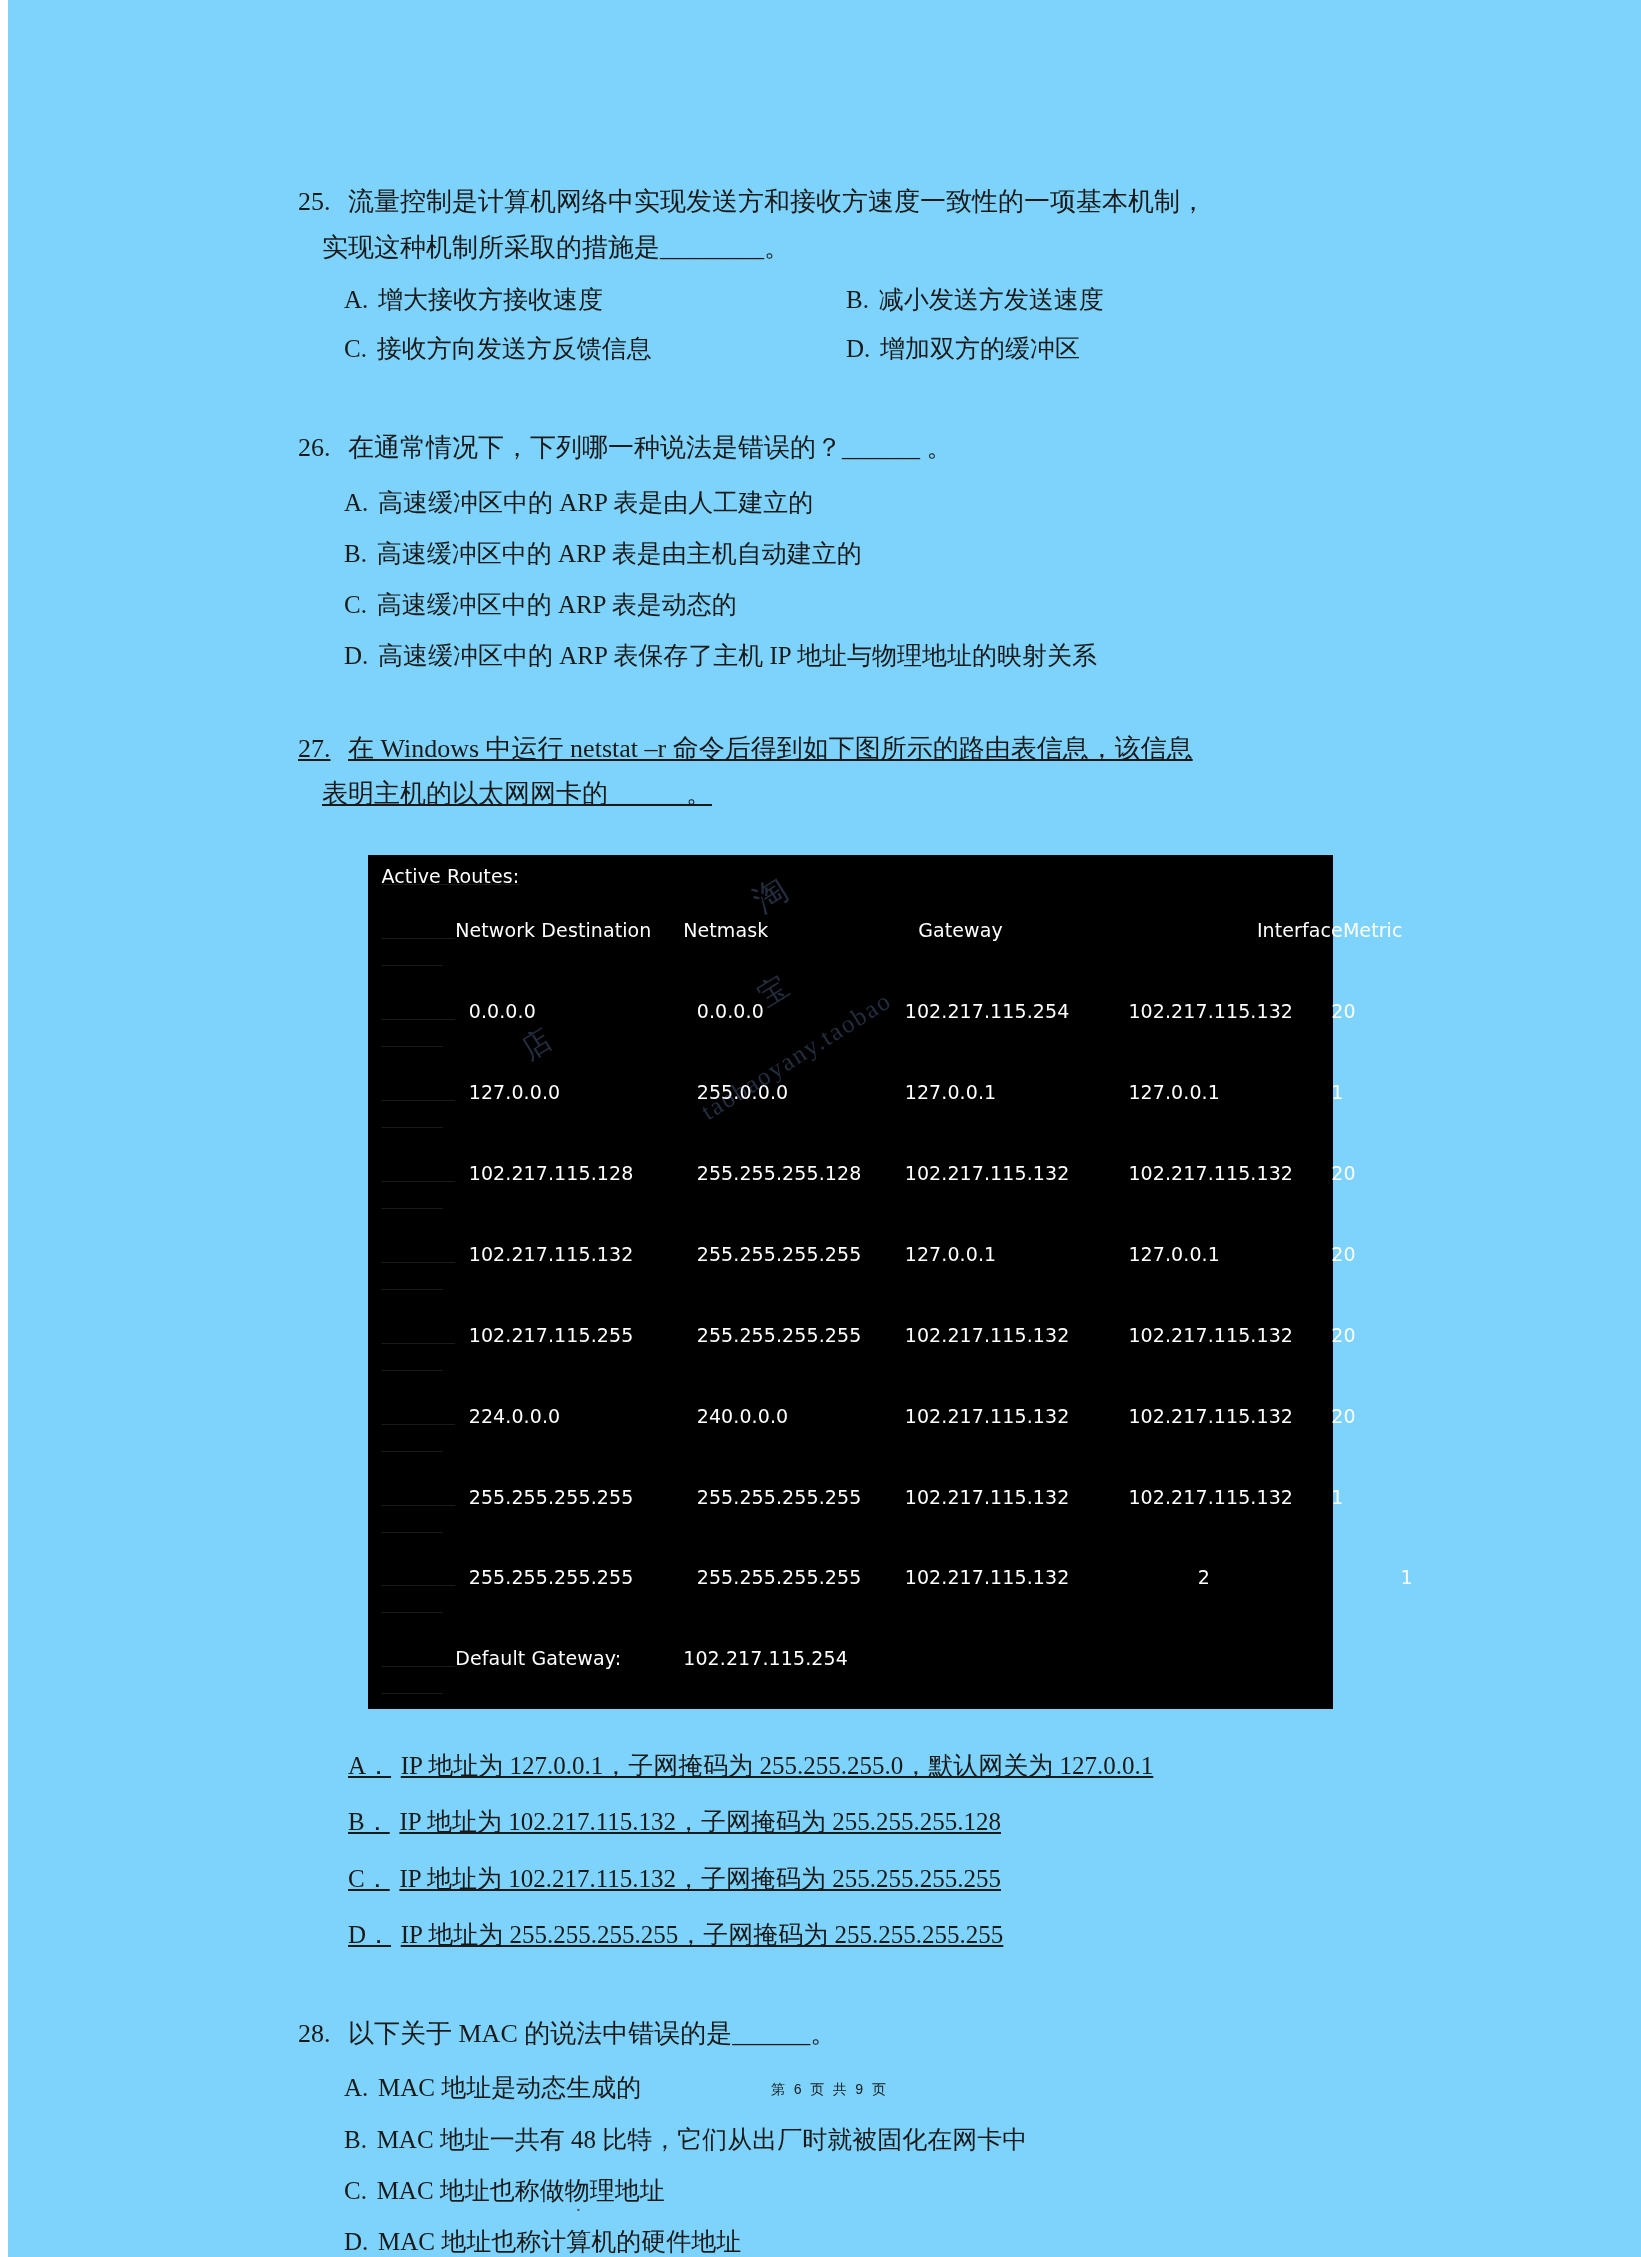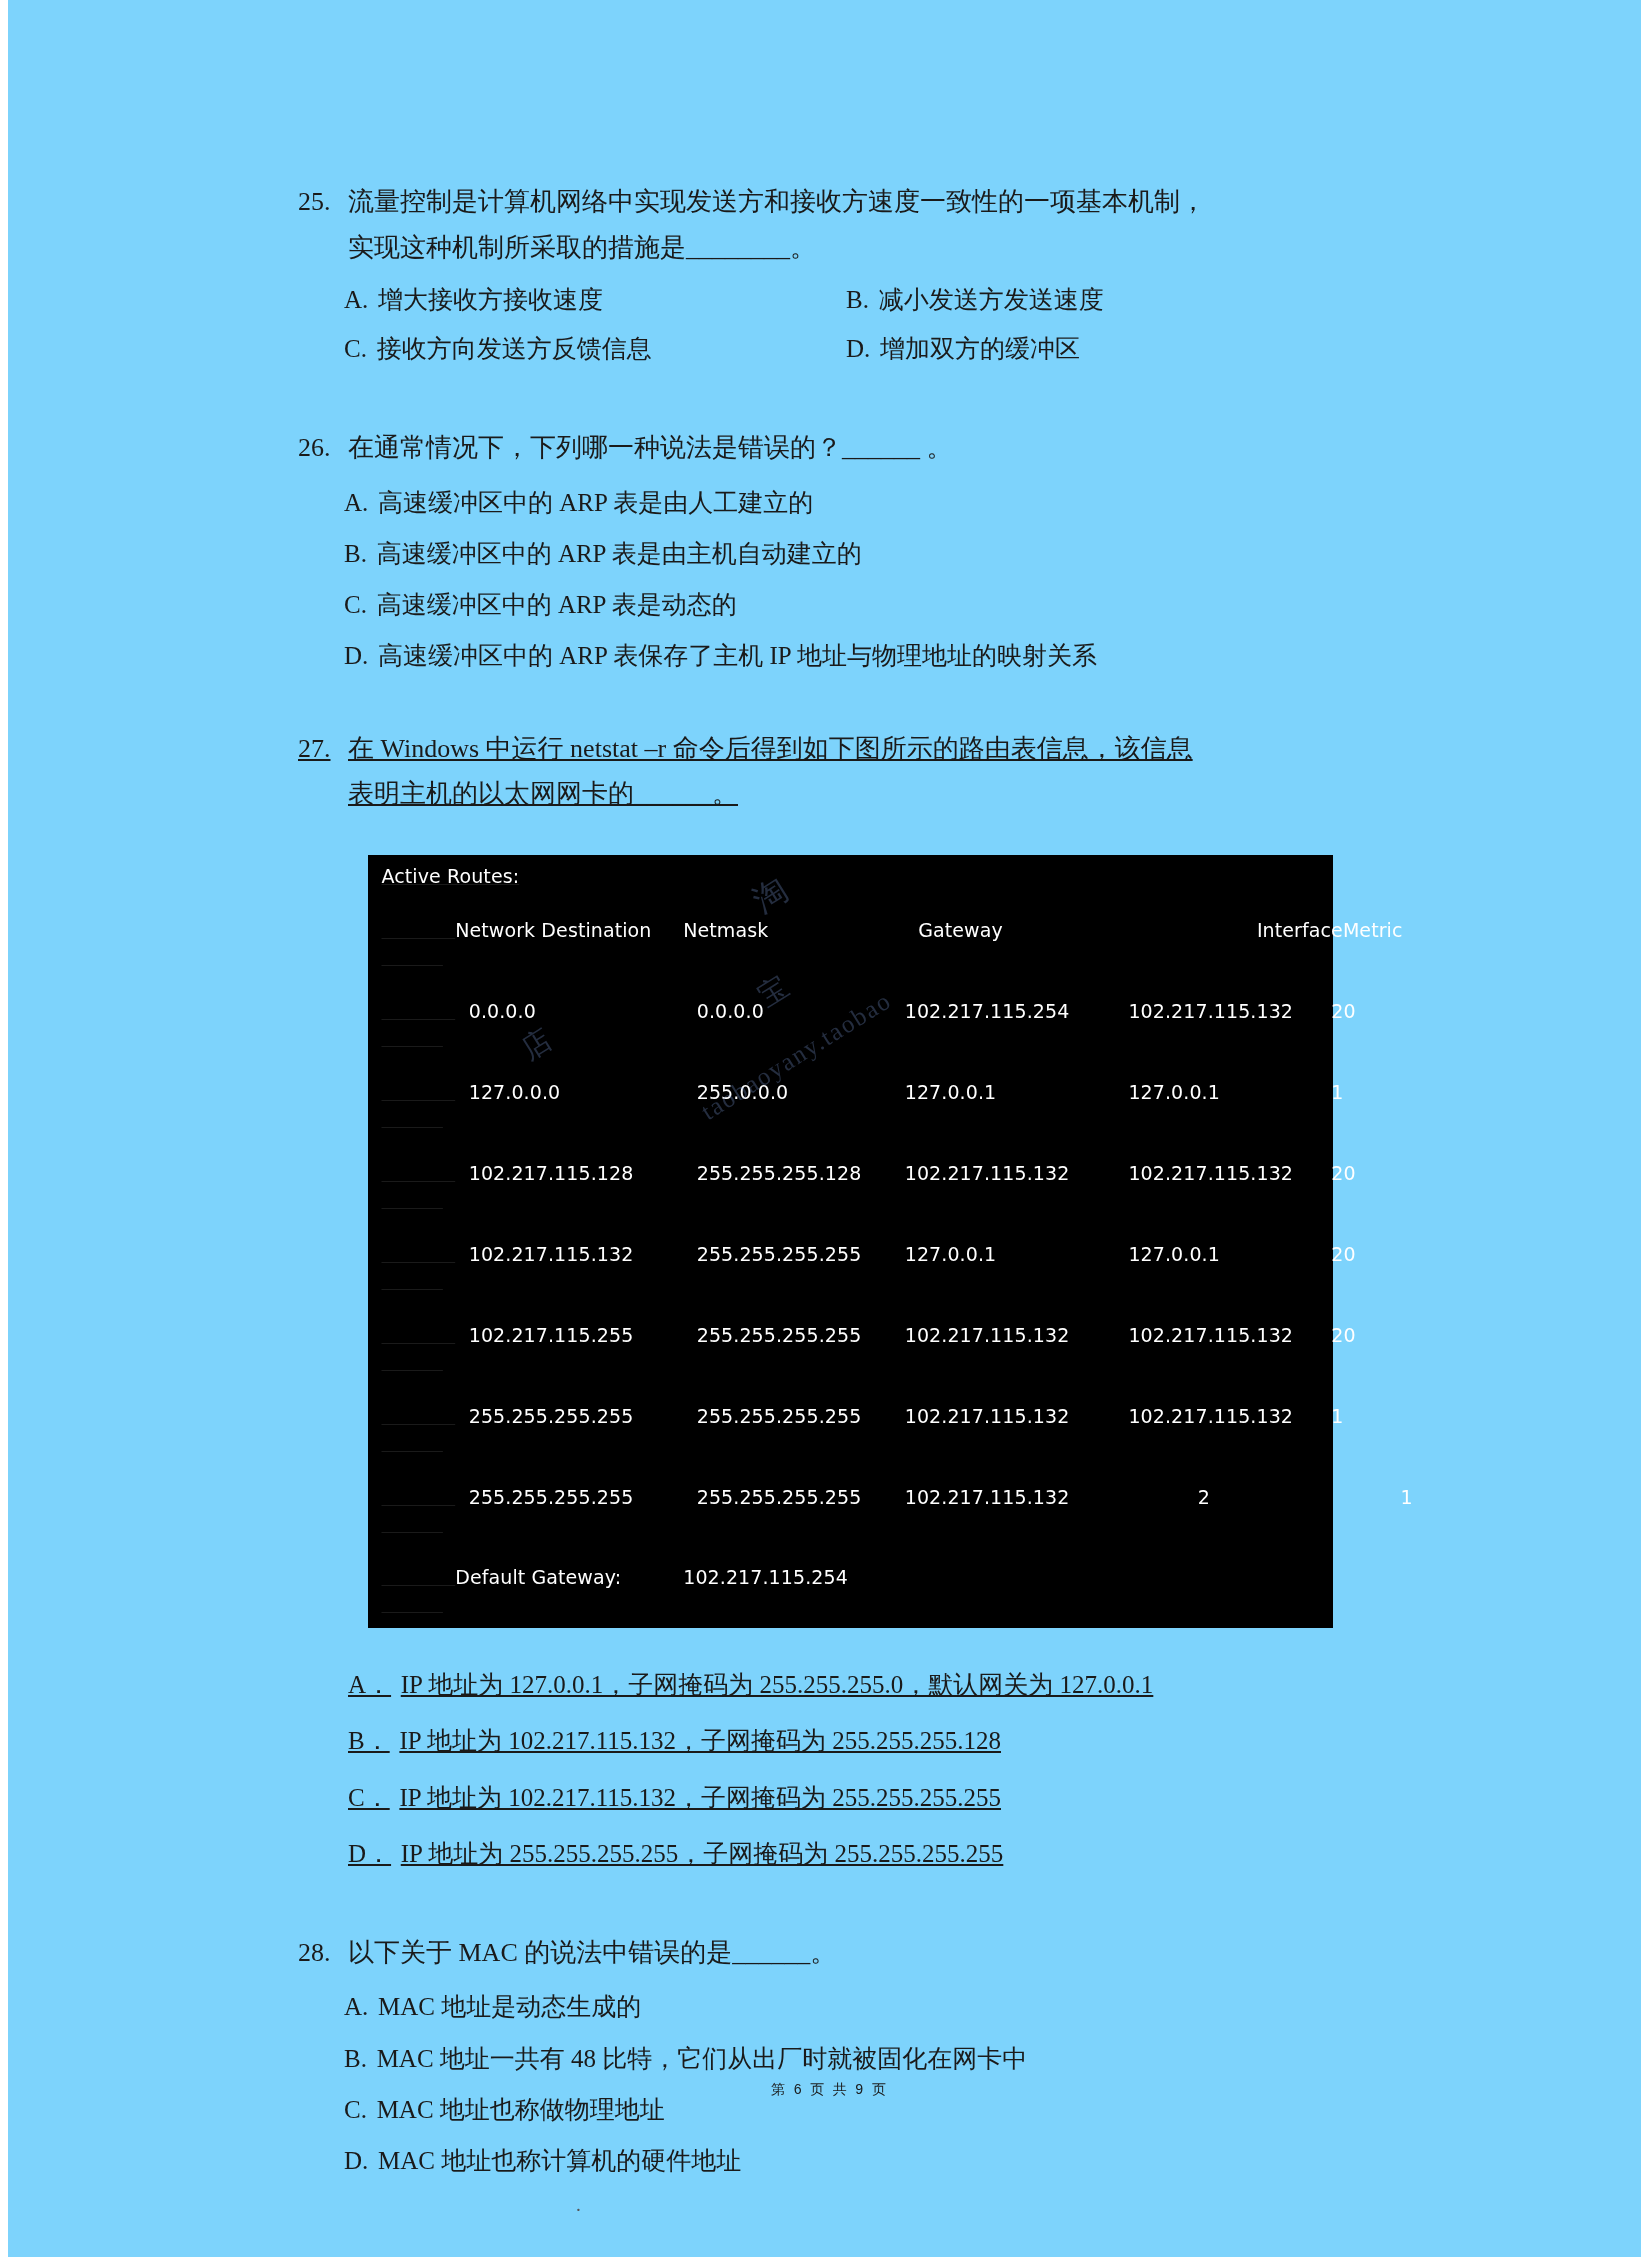--- a/index.html
+++ b/index.html
@@ -41,21 +41,21 @@
   }
   .q-num {
     width: 50px;
     flex: 0 0 50px;
     text-align: left;
   }
   .q-stem {
     flex: 1;
   }
   .q-stem-line2 {
-    margin-left: 50px;
+    margin-left: 24px;
     font-size: 26px;
     line-height: 1.75;
   }
 
   .options {
     margin-top: 5.8px;
   }
   .opt-row {
     display: flex;
     font-size: 25px;
@@ -232,20 +232,23 @@
           <div class="crow body-row">
             <span class="col-dest">102.217.115.128</span><span class="col-mask">255.255.255.128</span><span class="col-gate">102.217.115.132</span><span class="col-iface">102.217.115.132</span><span class="col-metric">20</span>
           </div>
           <div class="crow body-row">
             <span class="col-dest">102.217.115.132</span><span class="col-mask">255.255.255.255</span><span class="col-gate">127.0.0.1</span><span class="col-iface">127.0.0.1</span><span class="col-metric">20</span>
           </div>
           <div class="crow body-row">
             <span class="col-dest">102.217.115.255</span><span class="col-mask">255.255.255.255</span><span class="col-gate">102.217.115.132</span><span class="col-iface">102.217.115.132</span><span class="col-metric">20</span>
           </div>
           <div class="crow body-row">
+            <span class="col-dest">224.0.0.0</span><span class="col-mask">240.0.0.0</span><span class="col-gate">102.217.115.132</span><span class="col-iface">102.217.115.132</span><span class="col-metric">20</span>
+          </div>
+          <div class="crow body-row">
             <span class="col-dest">255.255.255.255</span><span class="col-mask">255.255.255.255</span><span class="col-gate">102.217.115.132</span><span class="col-iface">102.217.115.132</span><span class="col-metric">1</span>
           </div>
           <div class="crow body-row">
             <span class="col-dest">255.255.255.255</span><span class="col-mask">255.255.255.255</span><span class="col-gate">102.217.115.132</span><span class="col-iface" style="padding-left:79px;">2</span><span class="col-metric">1</span>
           </div>
 
           <div class="crow">
             <span class="col-dest">Default Gateway:</span><span class="col-mask">102.217.115.254</span>
           </div>
 

